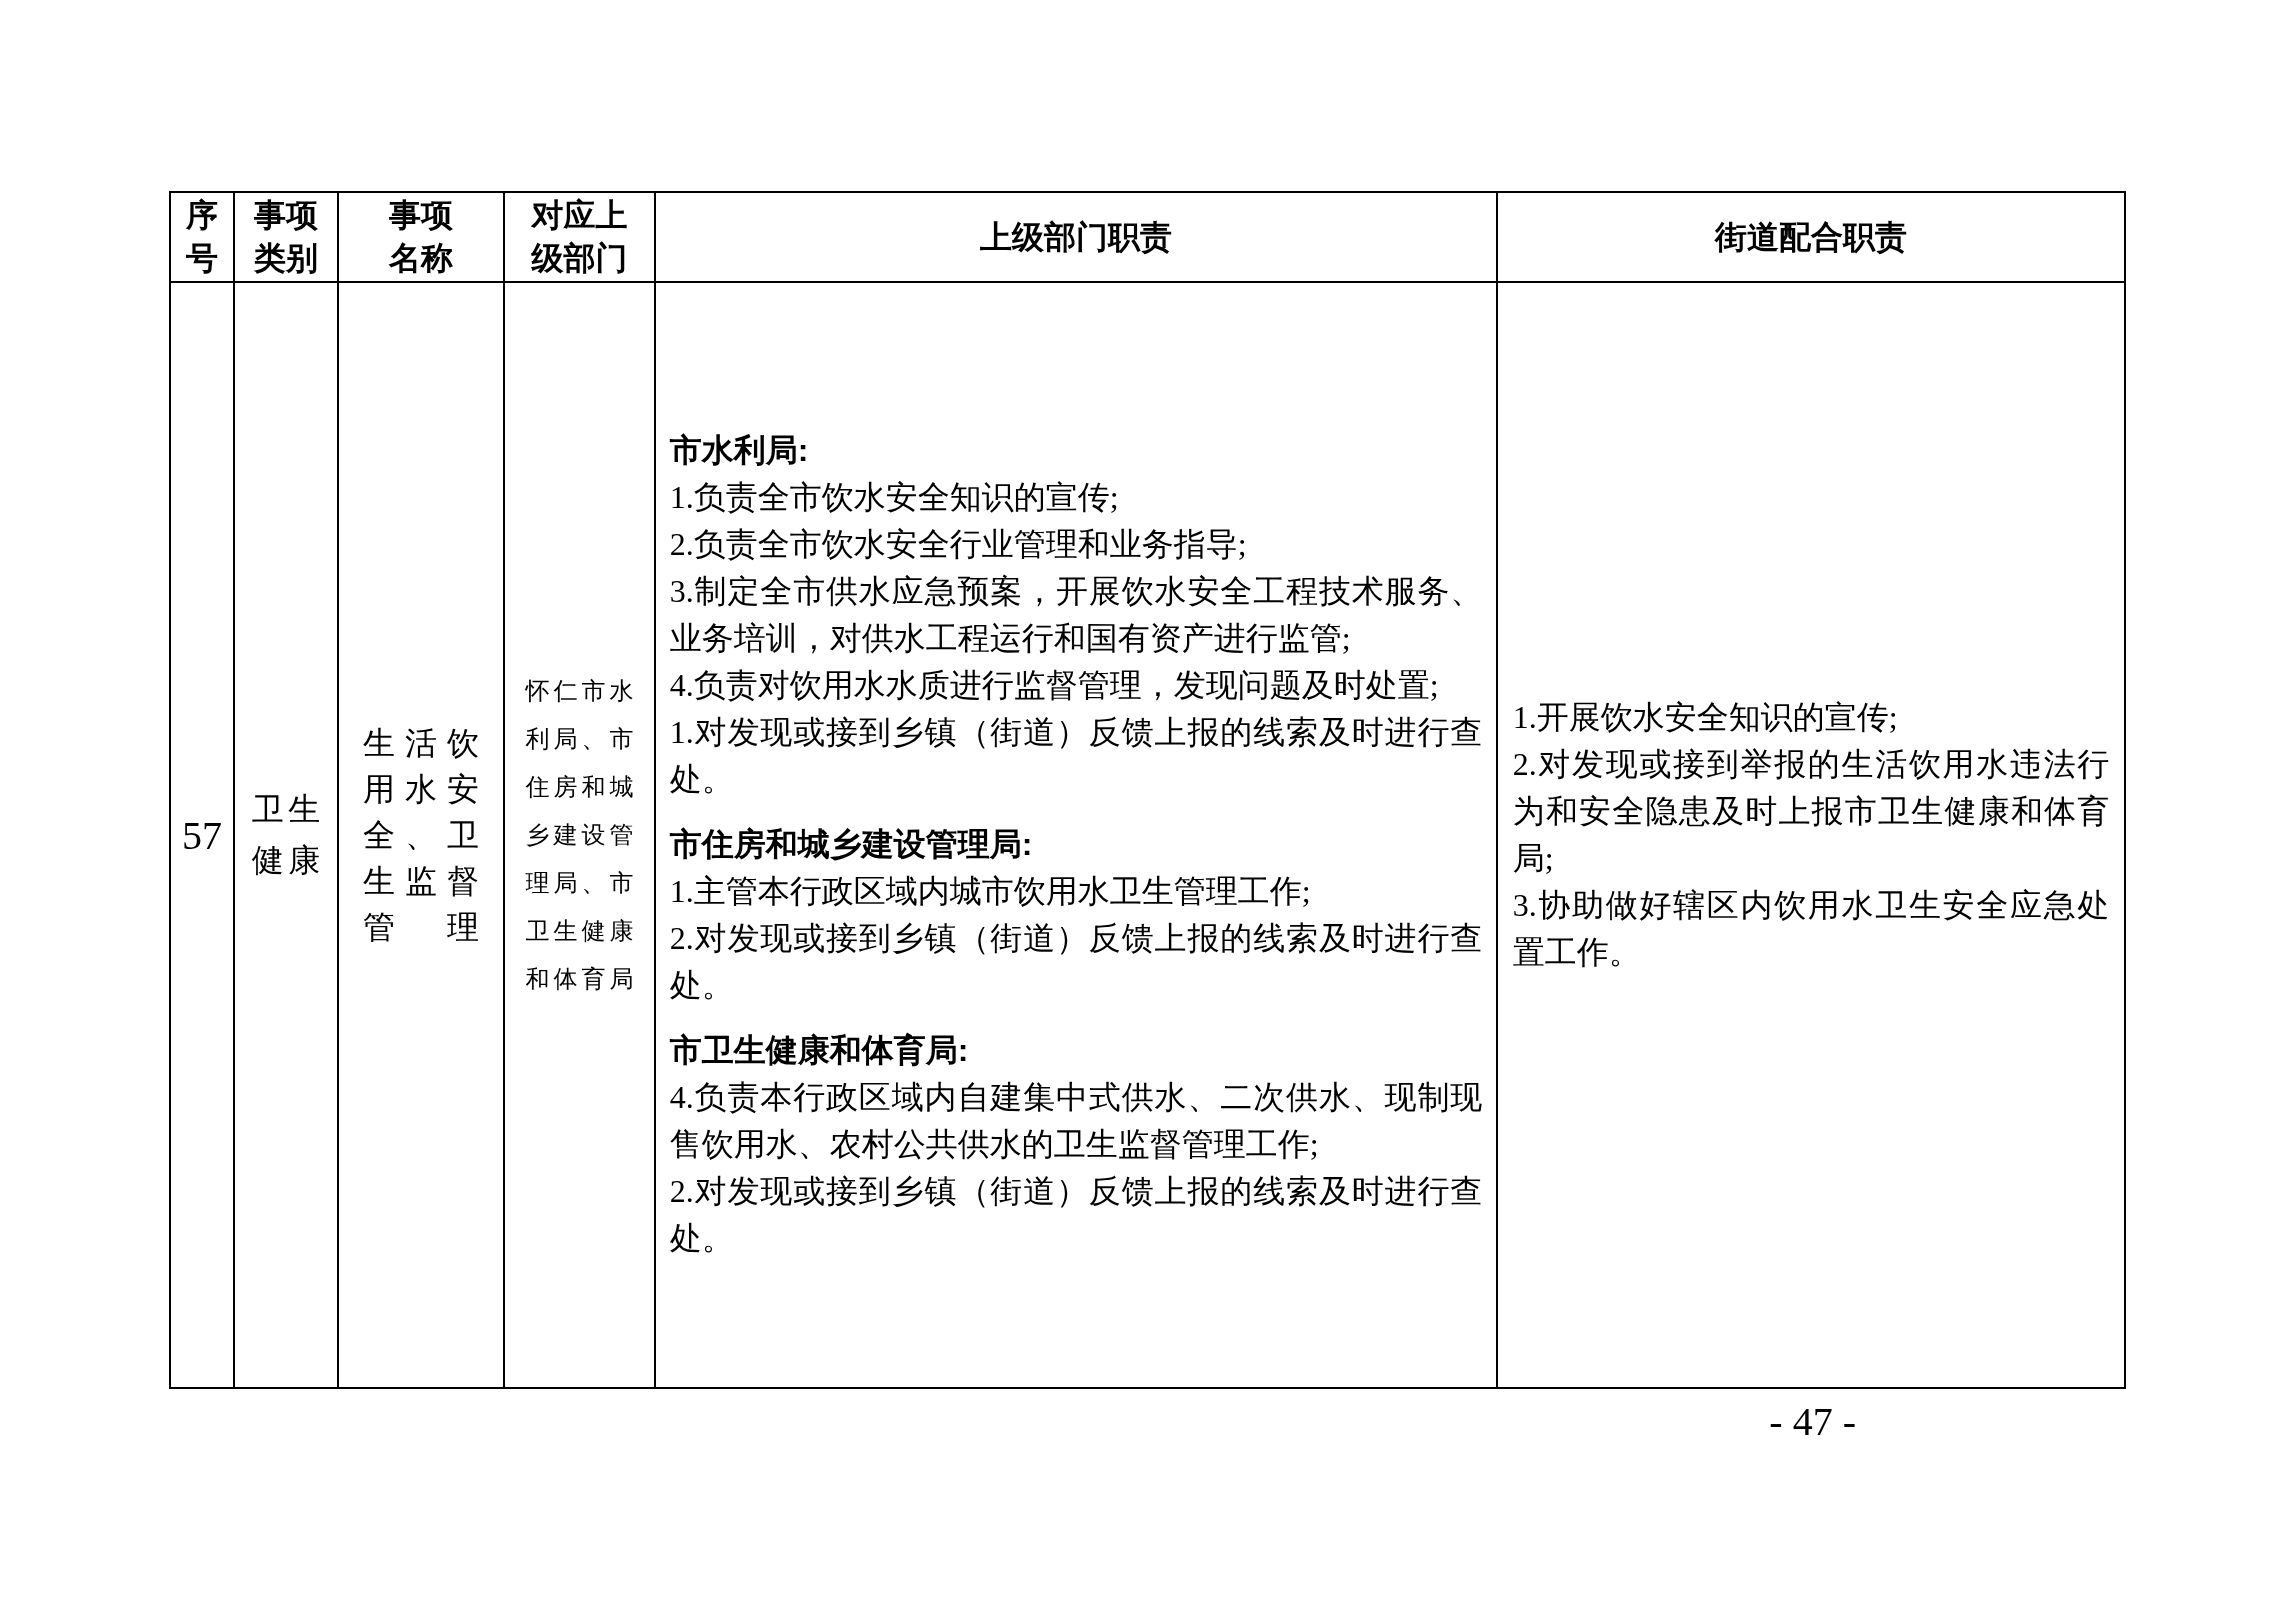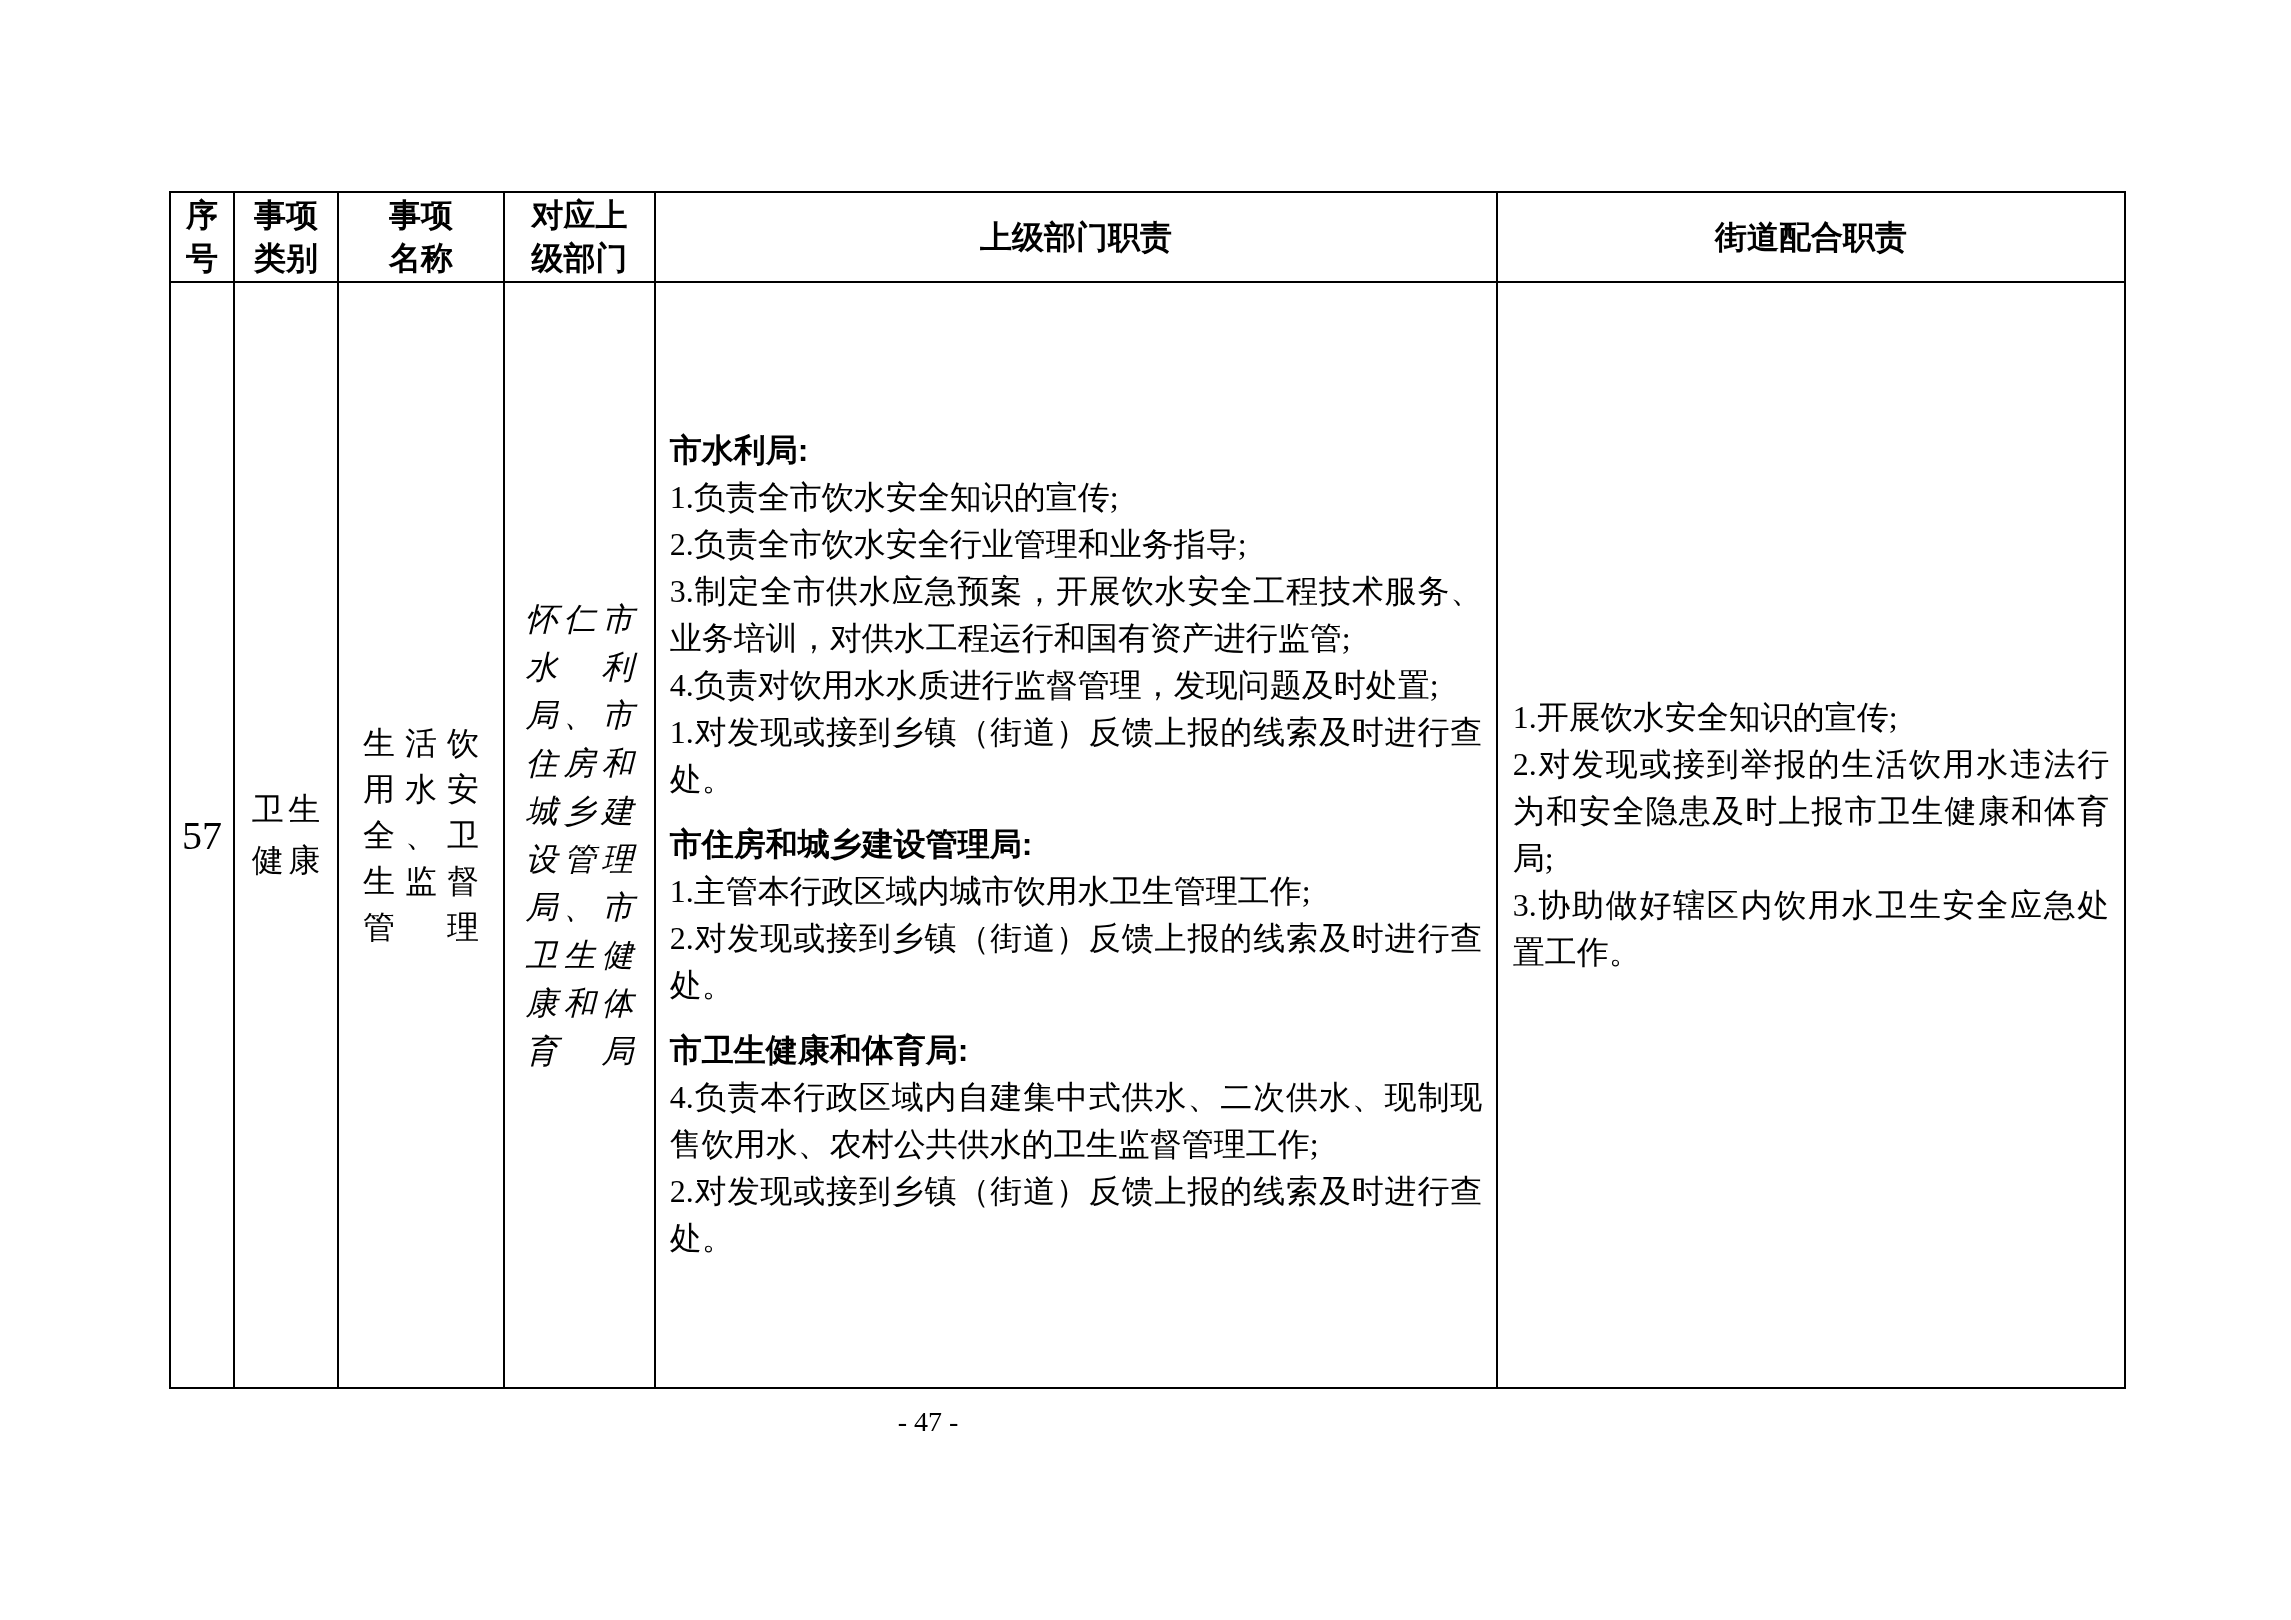--- a/index.html
+++ b/index.html
@@ -53,27 +53,26 @@
   }
   td.c-name {
     font-size: 32px;
     line-height: 46px;
     padding: 0 24px;
     text-align: justify;
     text-align-last: justify;
     text-justify: inter-character;
   }
   td.c-dept {
-    font-size: 32px;
+    font-size: 24px;
     line-height: 48px;
     padding: 0 20.6px;
     text-align: justify;
     text-align-last: justify;
     text-justify: inter-character;
-    font-style: italic;
   }
   td.c-sup { padding: 0 13.7px; }
   td.c-street { padding: 0 14.7px; }
   .sec-title {
     font-family: "Liberation Sans", sans-serif;
     font-weight: bold;
     font-size: 32px;
     line-height: 47px;
     text-align: left;
     margin-top: 18px;
@@ -82,22 +81,22 @@
     font-size: 32px;
     line-height: 47px;
     text-align: justify;
     text-justify: inter-character;
   }
   .page-number {
     position: absolute;
     top: 1400px;
     left: 0;
     width: 1856px;
-    text-align: center;
-    font-size: 28px;
+    text-align: right;
+    font-size: 40px;
     line-height: 43px;
     font-family: "Liberation Serif", serif;
   }
 </style>
 </head>
 <body>
 
 <div class="page">
 
   <table class="resp-table">

